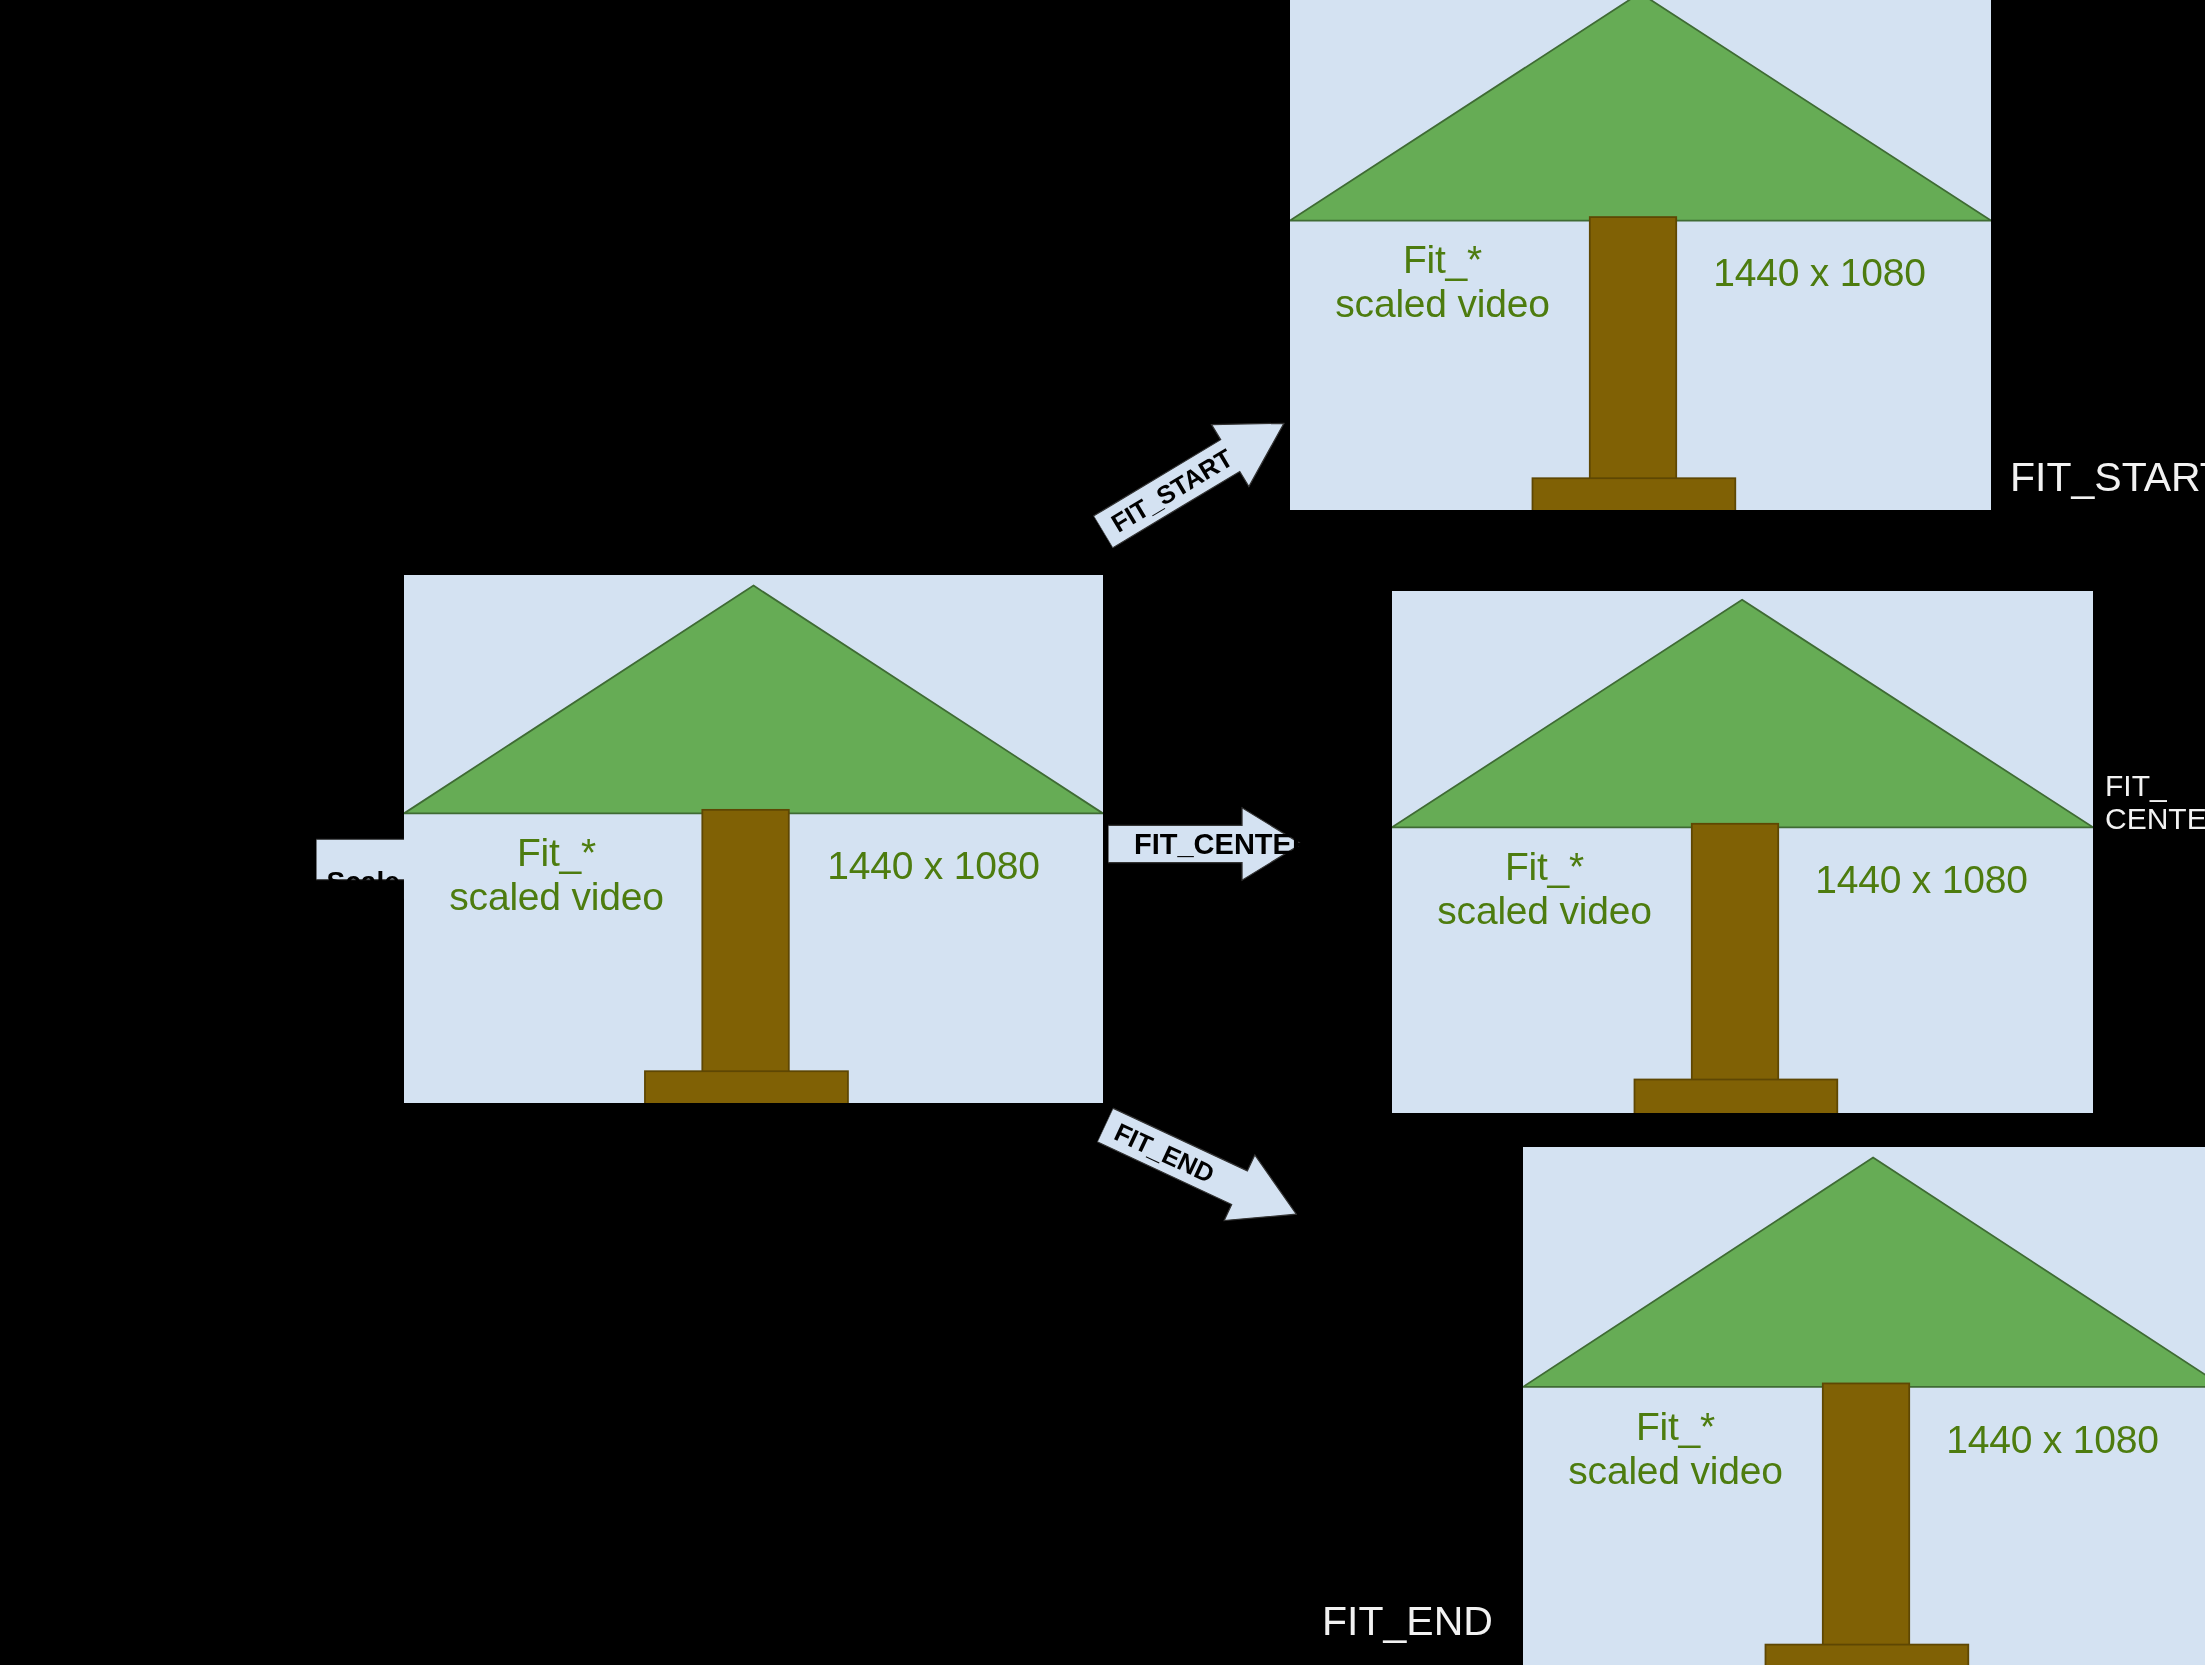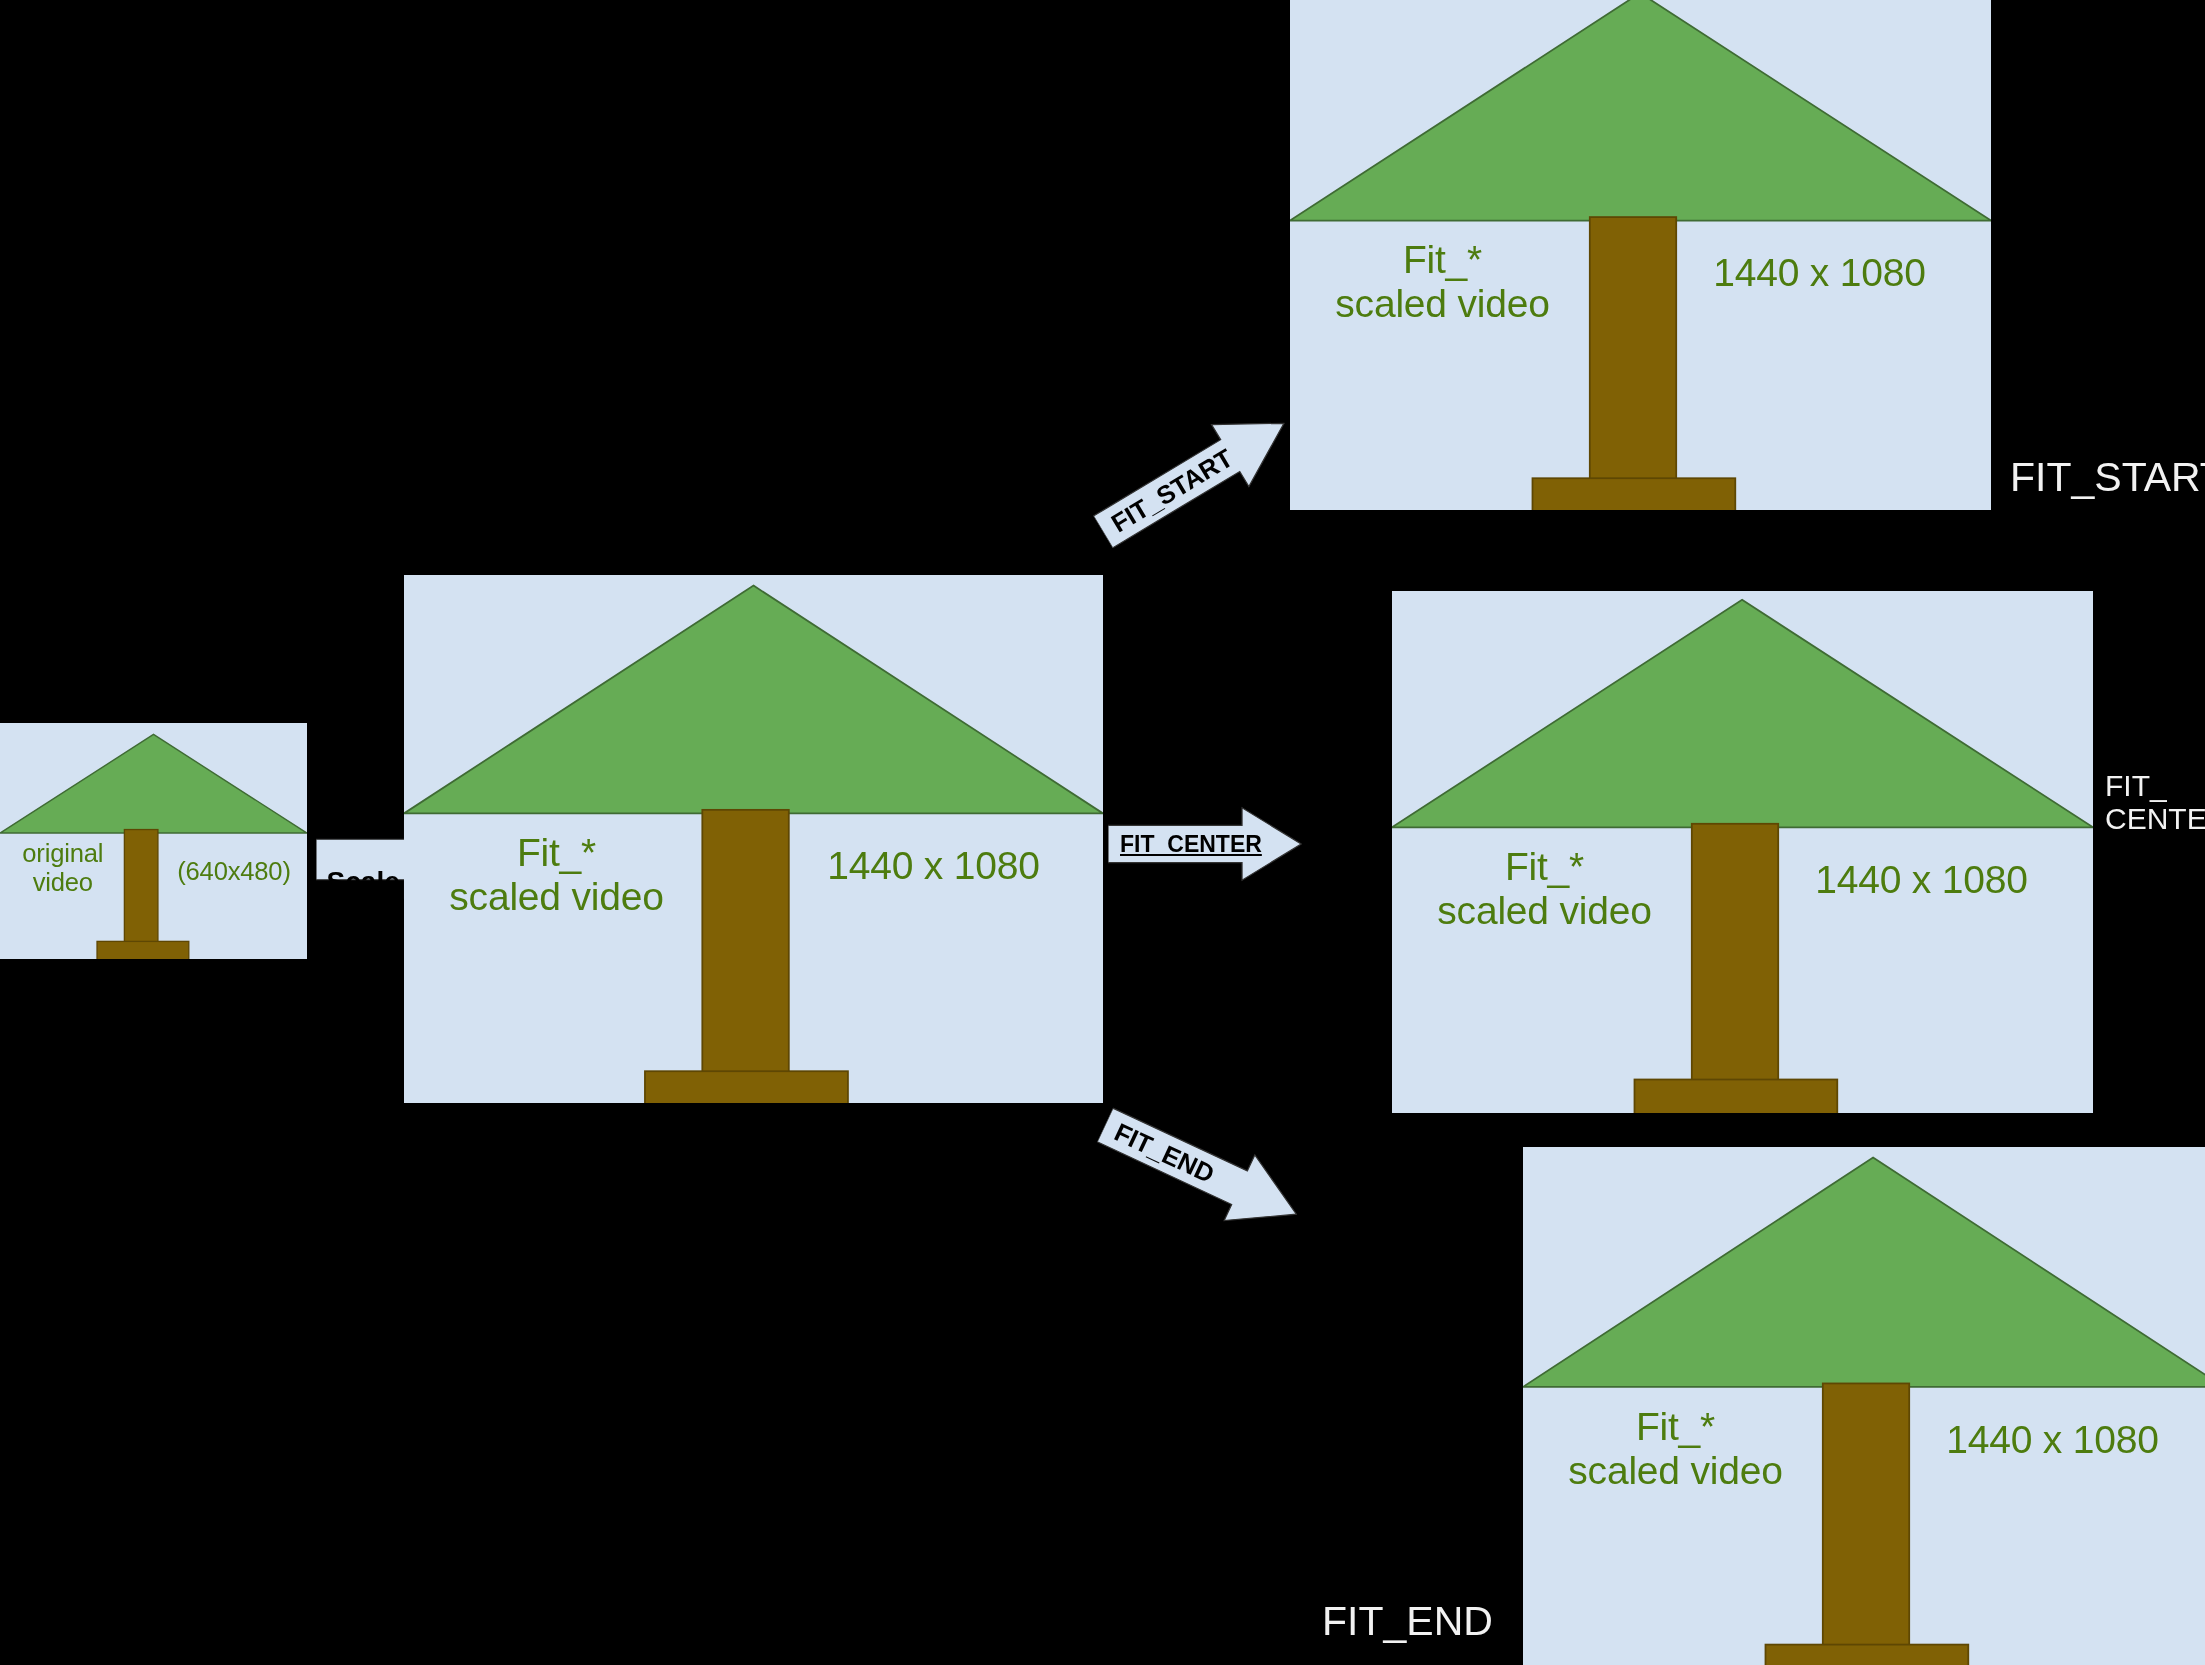--- a/index.html
+++ b/index.html
@@ -74,30 +74,20 @@
     color: #f2f2f2;
     white-space: pre-line;
     line-height: 1.1;
   }
 </style>
 </head>
 <body>
 
 <div id="stage">
 
-  <div class="panel" style="left:0px; top:723px; width:307px; height:236px;">
-    <svg class="tree" viewBox="0 0 348 268" preserveAspectRatio="none">
-      <polygon points="174,13 348,125 0,125" fill="#66ac55" stroke="#3f6b34" stroke-width="1.6"></polygon>
-      <rect x="141" y="121" width="38" height="130" fill="#806105" stroke="#5e4703" stroke-width="1.5"></rect>
-      <rect x="110" y="248" width="104" height="24" fill="#806105" stroke="#5e4703" stroke-width="1.5"></rect>
-    </svg>
-    <div class="panel-text" style="left:8.8px; top:116px; width:108px; font-size:25.6px;">original
-video</div>
-    <div class="panel-text" style="left:168px; top:134px; width:132px; font-size:25.6px;">(640x480)</div>
-  </div>
 
   <div class="block-arrow" style="left:316px; top:819px; width:131px; height:81px;">
     <svg viewBox="0 0 148 92" preserveAspectRatio="none">
       <polygon points="0,23 100,23 100,3 147,46 100,89 100,69 0,69" fill="#d4e2f2" stroke="#333333" stroke-width="1.4"></polygon>
     </svg>
     <span class="arrow-label" style="margin-left:10.6px; font-size:28px; font-weight:bold;margin-top:44px;">Scale</span>
   </div>
 
   <div class="panel" style="left:404px; top:575px; width:699px; height:528px;">
     <svg class="tree" viewBox="0 0 792 598" preserveAspectRatio="none">
@@ -128,21 +118,21 @@
 scaled video</div>
     <div class="panel-text" style="left:397px; top:288px; width:265px; font-size:39px;">1440 x 1080</div>
   </div>
 
   <div class="outside-label" style="left:2010px; top:455px; font-size:41px;">FIT_START</div>
 
   <div class="block-arrow" style="left:1108px; top:806px; width:194px; height:76px;">
     <svg viewBox="0 0 220 86" preserveAspectRatio="none">
       <polygon points="0,22 152,22 152,2 219,43 152,84 152,64 0,64" fill="#d4e2f2" stroke="#333333" stroke-width="1.4"></polygon>
     </svg>
-    <span class="arrow-label" style="margin-left:12px; font-size:23px;text-decoration:underline;">FIT_CENTER</span>
+    <span class="arrow-label" style="margin-left:26px; font-size:29px;">FIT_CENTER</span>
   </div>
 
   <div class="panel" style="left:1392px; top:591px; width:701px; height:522px;">
     <svg class="tree" viewBox="0 0 795 592" preserveAspectRatio="none">
       <polygon points="397,10 795,268 0,268" fill="#66ac55" stroke="#3f6b34" stroke-width="2"></polygon>
       <rect x="340" y="264" width="98" height="294" fill="#806105" stroke="#5e4703" stroke-width="2"></rect>
       <rect x="275" y="554" width="230" height="44" fill="#806105" stroke="#5e4703" stroke-width="2"></rect>
     </svg>
     <div class="panel-text" style="left:42px; top:254px; width:221px; font-size:39px;">Fit_*
 scaled video</div>

